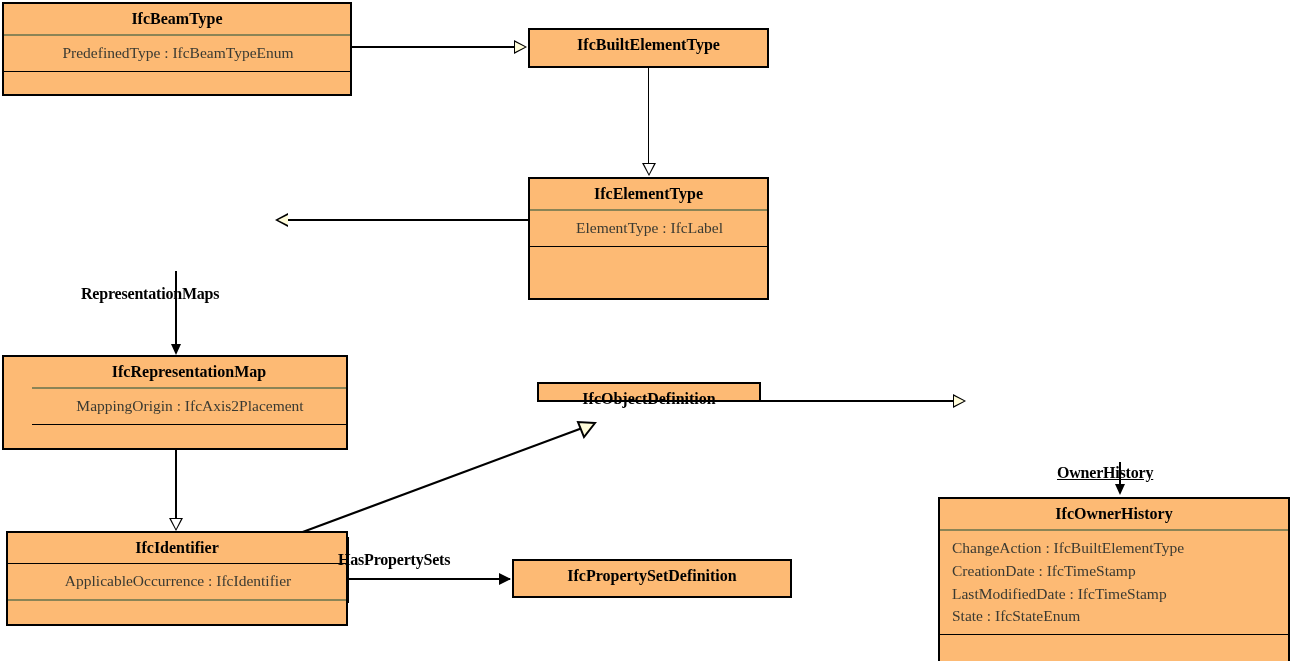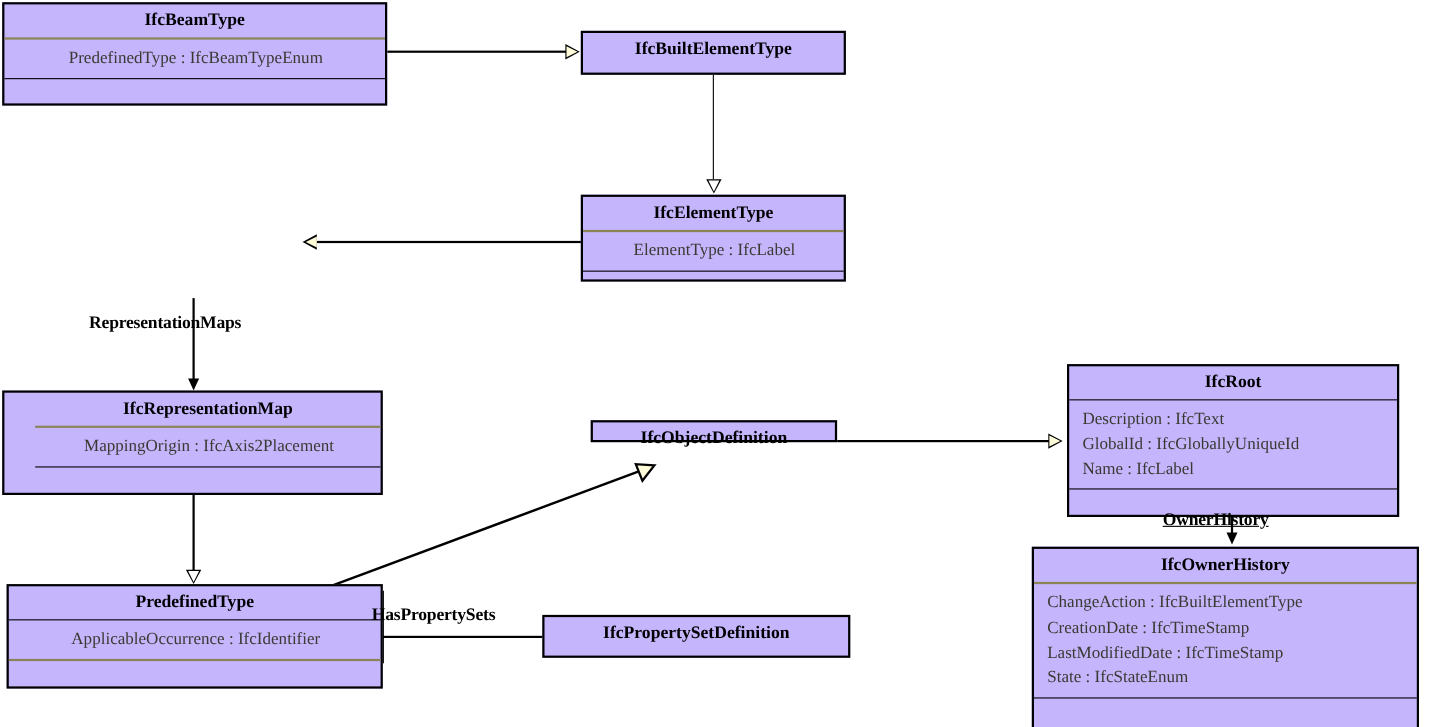--- a/index.html
+++ b/index.html
@@ -13,21 +13,21 @@
     height: 661px;
     background: #ffffff;
     overflow: hidden;
     font-family: "Liberation Serif", "DejaVu Serif", serif;
   }
 
   
   .uml-class {
     position: absolute;
     box-sizing: border-box;
-    background: #c4b5fd;
+    background: #fdba74;
     border: 2px solid #000000;
     display: flex;
     flex-direction: column;
   }
   .uml-title {
     box-sizing: border-box;
     text-align: center;
     font-weight: bold;
     font-size: 16px;
     color: #000000;
@@ -187,21 +187,21 @@
     <div class="sep-olive"></div>
     <div class="uml-attrs centered">PredefinedType : IfcBeamTypeEnum</div>
     <div class="sep-black"></div>
     <div class="uml-ops"></div>
   </div>
 
   <div class="uml-class" style="left:528px; top:28px; width:241px; height:40px;">
     <div class="uml-title">IfcBuiltElementType</div>
   </div>
 
-  <div class="uml-class" style="left:528px; top:177px; width:241px; height:79px;">
+  <div class="uml-class" style="left:528px; top:177px; width:241px; height:123px;">
     <div class="uml-title">IfcElementType</div>
     <div class="sep-olive"></div>
     <div class="uml-attrs centered">ElementType : IfcLabel</div>
     <div class="sep-black"></div>
     <div class="uml-ops"></div>
   </div>
 
 
   <div class="edge-label" style="left:81px; top:285px;">RepresentationMaps</div>
 
@@ -210,54 +210,43 @@
     <div class="sep-olive"></div>
     <div class="uml-attrs centered">MappingOrigin : IfcAxis2Placement</div>
     <div class="sep-black"></div>
     <div class="uml-ops"></div>
   </div>
 
   <div class="uml-class" style="left:537px; top:382px; width:224px; height:20px;">
     <div class="uml-title">IfcObjectDefinition</div>
   </div>
 
-  <div class="uml-class" style="left:970px; top:331px; width:302px; height:139px;">
-    <div class="uml-title">IfcRoot</div>
-    <div class="sep-black"></div>
-    <div class="uml-attrs">
-      <div>Description : IfcText</div>
-      <div>GlobalId : IfcGloballyUniqueId</div>
-      <div>Name : IfcLabel</div>
-    </div>
-    <div class="sep-black"></div>
-    <div class="uml-ops"></div>
-  </div>
 
   <div class="edge-label" style="left:1057px; top:464px;text-decoration:underline;">OwnerHistory</div>
 
   <div class="uml-class" style="left:938px; top:497px; width:352px; height:199px;">
     <div class="uml-title">IfcOwnerHistory</div>
     <div class="sep-olive"></div>
     <div class="uml-attrs">
       <div>ChangeAction : IfcBuiltElementType</div>
       <div>CreationDate : IfcTimeStamp</div>
       <div>LastModifiedDate : IfcTimeStamp</div>
       <div>State : IfcStateEnum</div>
     </div>
     <div class="sep-black"></div>
     <div class="uml-ops"></div>
   </div>
 
   <div class="uml-class" style="left:6px; top:531px; width:342px; height:95px;">
-    <div class="uml-title">PredefinedType</div>
+    <div class="uml-title">IfcIdentifier</div>
     <div class="sep-black"></div>
     <div class="uml-attrs centered">ApplicableOccurrence : IfcIdentifier</div>
     <div class="sep-olive"></div>
     <div class="uml-ops"></div>
   </div>
 
   <div class="edge-label" style="left:338px; top:551px;">HasPropertySets</div>
 
-  <div class="uml-class" style="left:493px; top:559px; width:280px; height:39px;">
+  <div class="uml-class" style="left:512px; top:559px; width:280px; height:39px;">
     <div class="uml-title">IfcPropertySetDefinition</div>
   </div>
 
 </div>
 
 </body></html>

